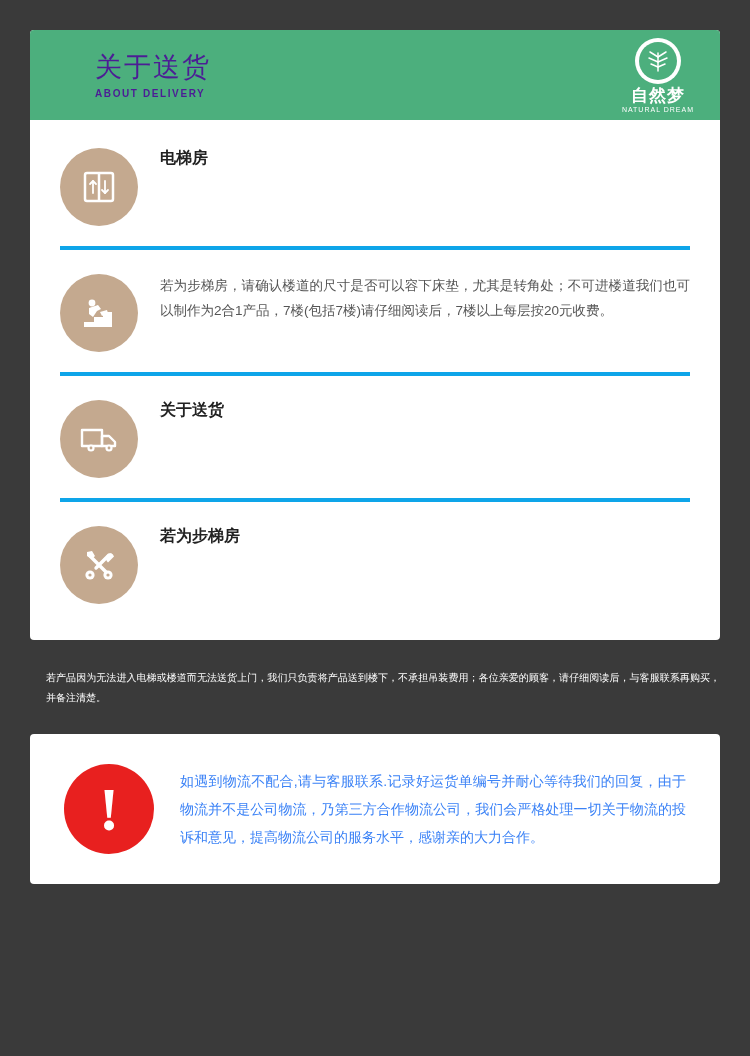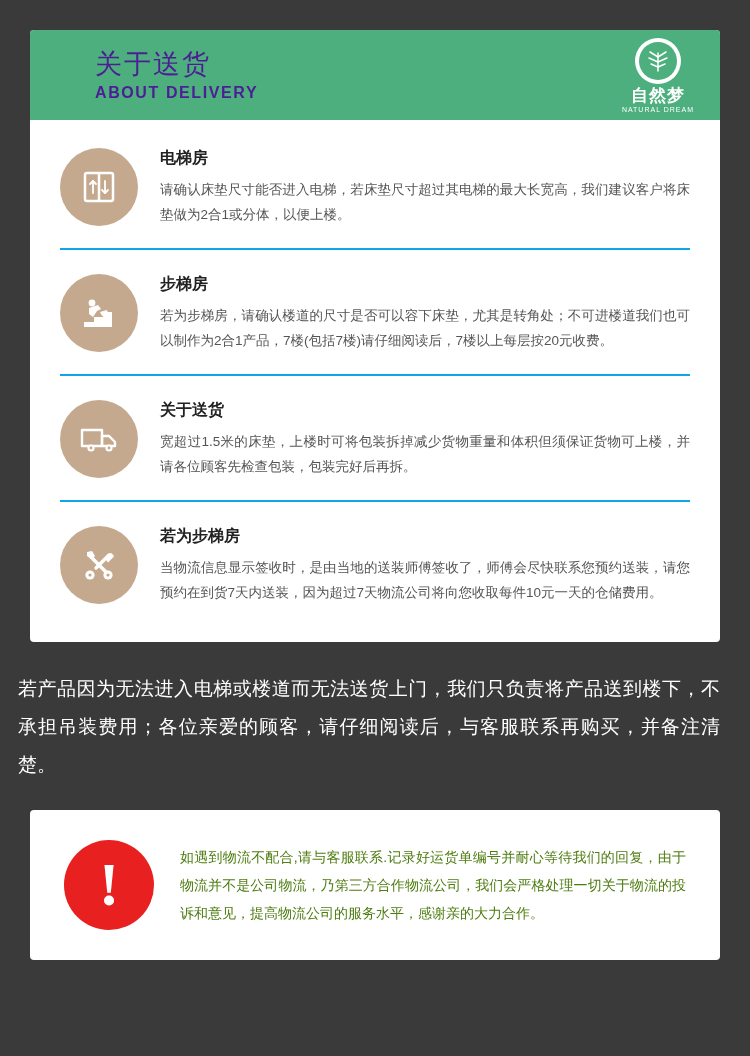--- a/index.html
+++ b/index.html
@@ -35,21 +35,21 @@
     position: relative;
   }
   .hero-titles { color: #4c1d95; margin-left: 27px; }
   .hero-title-cn {
     font-size: 27px;
     letter-spacing: 2px;
     font-weight: normal;
     line-height: 1.2;
   }
   .hero-title-en {
-    font-size: 16px;
+    font-size: 10px;
     letter-spacing: 1.6px;
     font-weight: bold;
     margin-top: 4px;
   }
 
   .brand {
     display: flex;
     flex-direction: column;
     align-items: center;
     color: #ffffff;
@@ -75,21 +75,21 @@
     letter-spacing: 1px;
     margin-top: 2px;
   }
 
   .items { padding: 4px 30px 16px 30px; }
 
   .item {
     display: flex;
     align-items: flex-start;
     padding: 22px 0 20px 0;
-    border-bottom: 2px solid #0ea5e9;
+    border-bottom: 4px solid #0ea5e9;
   }
   .item:last-child { border-bottom: none; }
 
   .item-icon {
     flex: 0 0 78px;
     width: 78px;
     height: 78px;
     border-radius: 50%;
     background: #c4a98f;
     display: flex;
@@ -107,23 +107,23 @@
   }
   .item-text {
     font-size: 13.5px;
     line-height: 1.85;
     color: #555555;
     text-align: justify;
   }
 
   
   .note {
-    margin: 28px 30px 0 18px;
+    margin: 28px 30px 0 46px;
     color: #ffffff;
-    font-size: 19px;
+    font-size: 10px;
     line-height: 2;
     text-align: justify;
   }
 
   
   .warn-card {
     margin: 26px 30px 0 30px;
     background: #ffffff;
     border-radius: 4px;
     display: flex;
@@ -145,21 +145,21 @@
     color: #ffffff;
     font-size: 62px;
     font-weight: bold;
     line-height: 0.82;
     font-family: "Liberation Serif", serif;
   }
   .warn-text {
     flex: 1;
     font-size: 14px;
     line-height: 2;
-    color: #4d7c0f;
+    color: #3b82f6;
     text-align: justify;
   }
 </style>
 </head>
 <body>
 
 <div class="page">
 
   <div class="card">
 
@@ -198,39 +198,37 @@
             <g stroke="#ffffff" stroke-width="1.8" stroke-linecap="round" stroke-linejoin="round" fill="none">
               <line x1="16" y1="16" x2="16" y2="28"></line>
               <polyline points="13,19 16,16 19,19"></polyline>
               <line x1="28" y1="28" x2="28" y2="16"></line>
               <polyline points="25,25 28,28 31,25"></polyline>
             </g>
           </svg>
         </div>
         <div class="item-body">
           <div class="item-title">电梯房</div>
-          <div class="item-text">请确认床垫尺寸能否进入电梯，若床垫尺寸超过其电梯的最大长宽高，我们建议客户将床垫做为2合1或分体，以便上楼。</div>
         </div>
       </div>
 
       <div class="item">
         <div class="item-icon">
           <svg width="46" height="46" viewBox="0 0 46 46" aria-hidden="true">
             <g fill="#ffffff">
               <rect x="8" y="32" width="10" height="5"></rect>
               <rect x="18" y="27" width="9" height="10"></rect>
               <rect x="27" y="22" width="9" height="15"></rect>
               <circle cx="16" cy="13" r="3.4"></circle>
               <path d="M13 18 L22 15 L25 19 L21 21 L17 27 L13 24 Z"></path>
               <path d="M24 22 L31 20 L32 23 L26 26 Z"></path>
             </g>
           </svg>
         </div>
         <div class="item-body">
-          <div class="item-title">步梯房</div>
           <div class="item-text">若为步梯房，请确认楼道的尺寸是否可以容下床垫，尤其是转角处；不可进楼道我们也可以制作为2合1产品，7楼(包括7楼)请仔细阅读后，7楼以上每层按20元收费。</div>
         </div>
       </div>
 
       <div class="item">
         <div class="item-icon">
           <svg width="48" height="48" viewBox="0 0 48 48" aria-hidden="true">
             <g fill="none" stroke="#ffffff" stroke-width="2.4" stroke-linejoin="round">
               <rect x="7" y="15" width="20" height="16"></rect>
               <path d="M27 21 h7 l6 6 v4 h-13 z"></path>
@@ -240,21 +238,20 @@
               <circle cx="34" cy="33" r="3.6"></circle>
             </g>
             <g fill="#c4a98f">
               <circle cx="16" cy="33" r="1.4"></circle>
               <circle cx="34" cy="33" r="1.4"></circle>
             </g>
           </svg>
         </div>
         <div class="item-body">
           <div class="item-title">关于送货</div>
-          <div class="item-text">宽超过1.5米的床垫，上楼时可将包装拆掉减少货物重量和体积但须保证货物可上楼，并请各位顾客先检查包装，包装完好后再拆。</div>
         </div>
       </div>
 
       <div class="item">
         <div class="item-icon">
           <svg width="46" height="46" viewBox="0 0 46 46" aria-hidden="true">
             <g stroke="#ffffff" stroke-width="3.4" stroke-linecap="round" fill="none">
               <line x1="13" y1="13" x2="32" y2="32"></line>
               <line x1="33" y1="13" x2="20" y2="26"></line>
             </g>
@@ -265,21 +262,20 @@
               <circle cx="14" cy="33" r="4.6"></circle>
             </g>
             <g fill="#c4a98f">
               <circle cx="32" cy="33" r="1.6"></circle>
               <circle cx="14" cy="33" r="1.6"></circle>
             </g>
           </svg>
         </div>
         <div class="item-body">
           <div class="item-title">若为步梯房</div>
-          <div class="item-text">当物流信息显示签收时，是由当地的送装师傅签收了，师傅会尽快联系您预约送装，请您预约在到货7天内送装，因为超过7天物流公司将向您收取每件10元一天的仓储费用。</div>
         </div>
       </div>
 
     </div>
   </div>
 
   <div class="note">若产品因为无法进入电梯或楼道而无法送货上门，我们只负责将产品送到楼下，不承担吊装费用；各位亲爱的顾客，请仔细阅读后，与客服联系再购买，并备注清楚。</div>
 
   <div class="warn-card">
     <div class="warn-icon">

